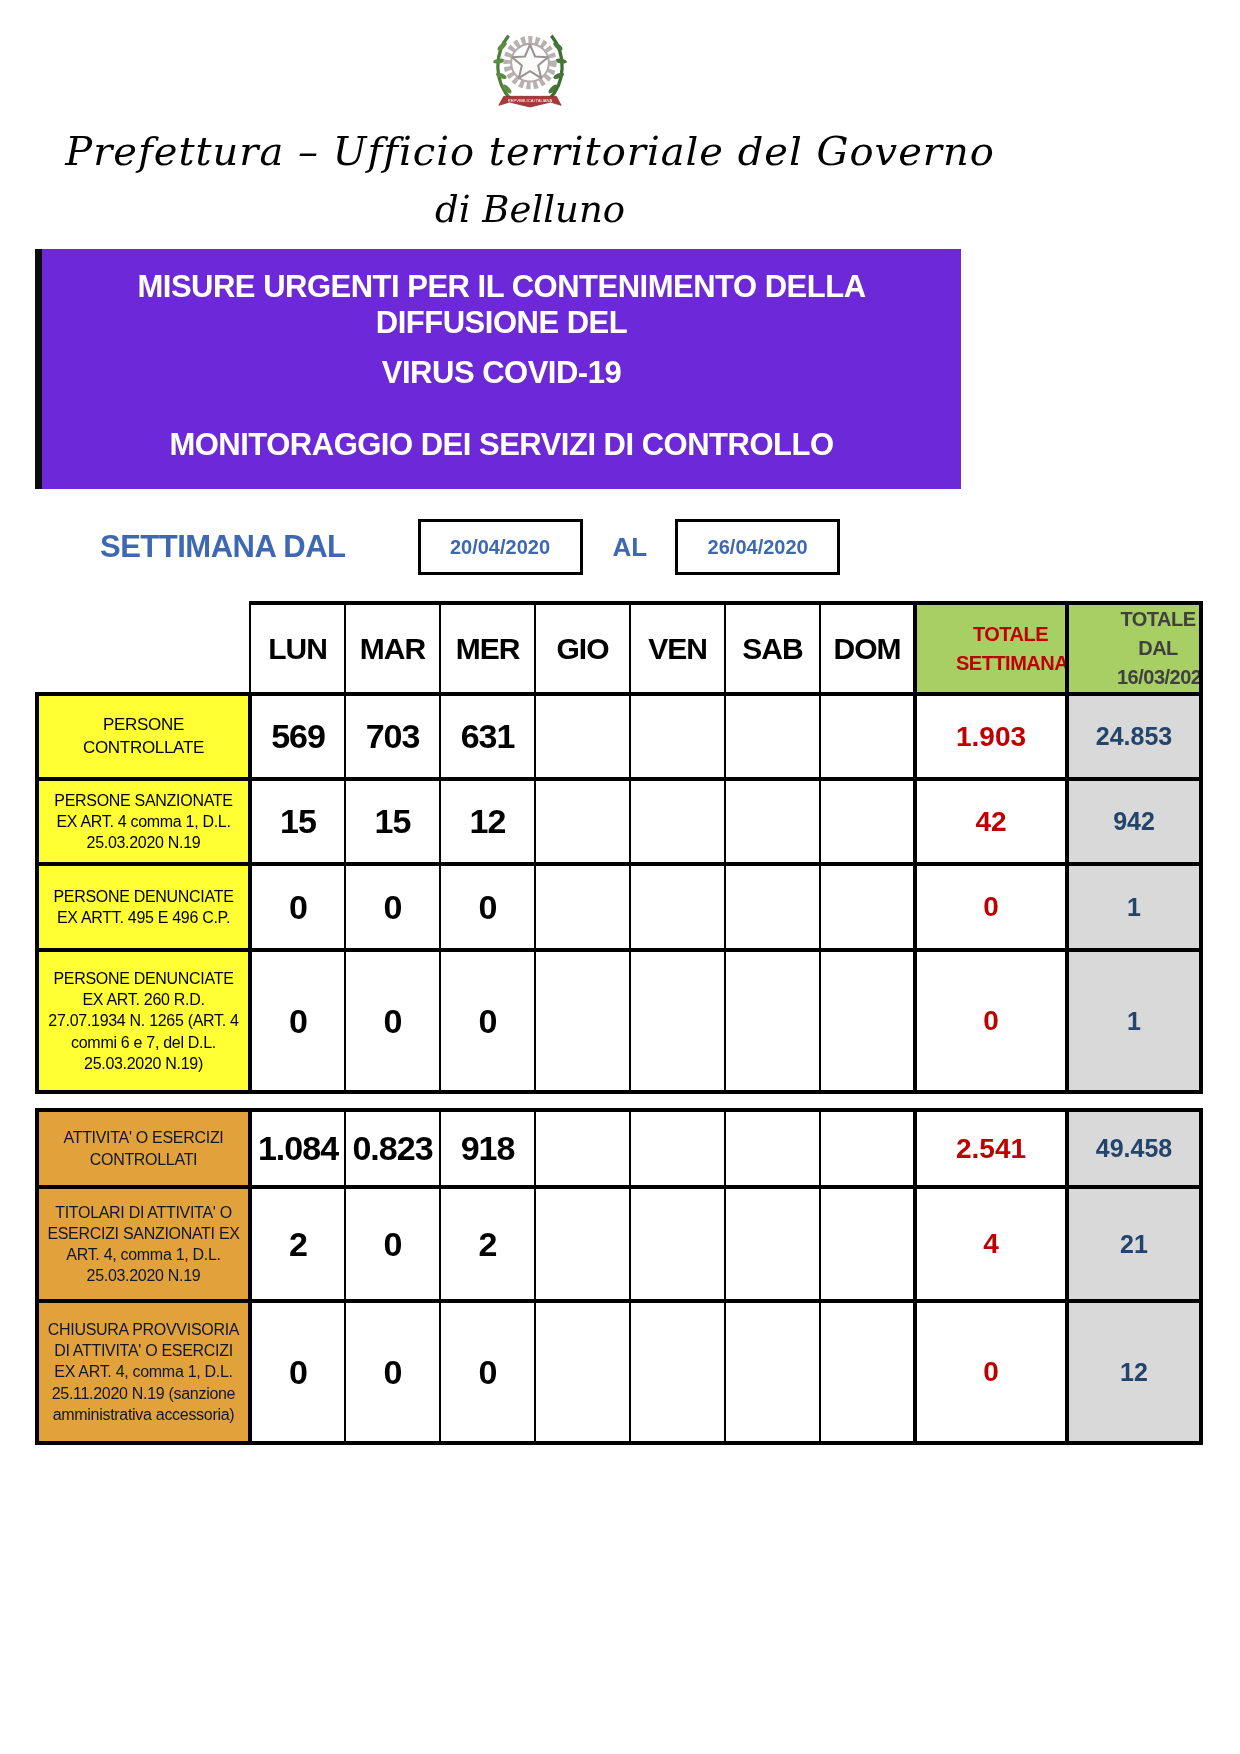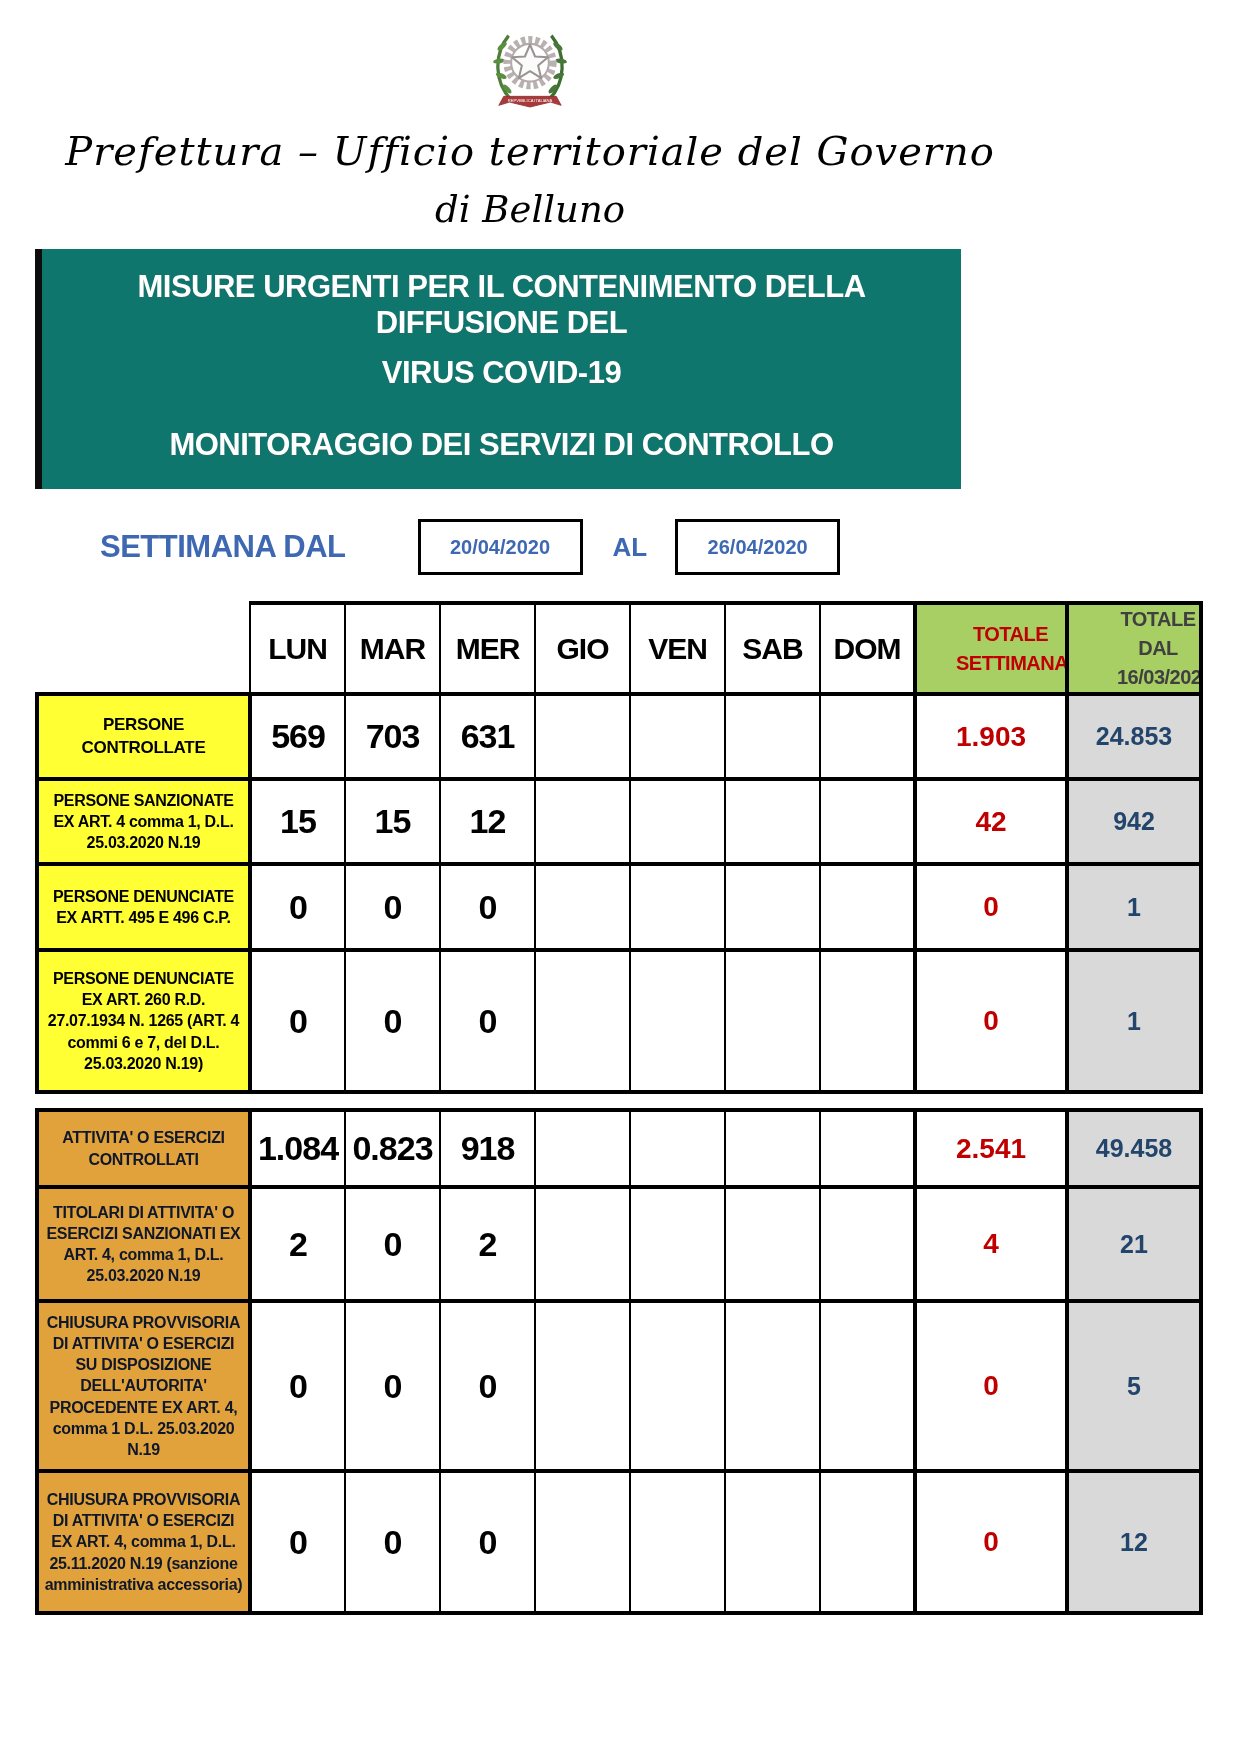--- a/index.html
+++ b/index.html
@@ -17,21 +17,21 @@
   .script-title {
     font-family:"DejaVu Serif", serif;
     font-style:italic; color:#000;
   }
   .script-line1 { font-size:40px; margin-top:12px; letter-spacing:1px; }
   .script-line2 { font-size:37px; margin-top:14px; }
 
   
   .banner {
     margin:18px 35px 0 35px;
-    background:#0f766e;
+    background:#6d28d9;
     border-left:7px solid #0d0d0d;
     color:#ffffff; text-align:center; font-weight:bold;
     font-size:31px; letter-spacing:-0.5px;
     padding:20px 8px 26px 8px;
     text-shadow:0 1px 1px rgba(90,90,90,.35);
   }
   .banner .b-line2 { margin-top:14px; }
   .banner .b-line3 { margin-top:36px; }
 
   
@@ -52,21 +52,21 @@
   td {
     border:2px solid #000;
     border-top-width:4px; border-bottom-width:4px;
     text-align:center; vertical-align:middle;
     overflow:hidden;
   }
   td.corner { border:none; background:#fff; }
   .t2 { margin-top:14px; }
 
   td.lbl { border-left-width:4px; border-right-width:4px;
-    font-weight:bold; font-size:16px; letter-spacing:-0.3px;
+    font-weight:normal; font-size:16px; letter-spacing:-0.3px;
     line-height:1.32; padding:3px 4px; }
   td.lbl-y { background:#ffff33; color:#000; }
   td.lbl-o { background:#e2a23b; color:#0f172a; }
 
   td.dayhdr { background:#fff; color:#000; font-weight:bold; font-size:30px; letter-spacing:-1px; }
   td.greenhdr { background:#a8cf63; font-weight:bold; font-size:20px;
     letter-spacing:-0.5px; line-height:1.45; border-left-width:4px; border-right-width:4px; }
   .red-t  { color:#c00000;padding-left:39px; }
   .navy-t { color:#404040;padding-left:48px; }
   .wspace { word-spacing:6px; }
@@ -246,32 +246,20 @@
         <td class="val">0</td>
         <td class="val">2</td>
         <td class="val"></td>
         <td class="val"></td>
         <td class="val"></td>
         <td class="val"></td>
         <td class="tot">4</td>
         <td class="since">21</td>
       </tr>
 
-      <tr style="height:170px">
-        <td class="lbl lbl-o">CHIUSURA PROVVISORIA DI ATTIVITA' O ESERCIZI SU DISPOSIZIONE DELL'AUTORITA' PROCEDENTE  EX ART. 4, comma 1 D.L. 25.03.2020 N.19</td>
-        <td class="val">0</td>
-        <td class="val">0</td>
-        <td class="val">0</td>
-        <td class="val"></td>
-        <td class="val"></td>
-        <td class="val"></td>
-        <td class="val"></td>
-        <td class="tot">0</td>
-        <td class="since">5</td>
-      </tr>
 
       <tr style="height:142px">
         <td class="lbl lbl-o">CHIUSURA PROVVISORIA DI ATTIVITA' O ESERCIZI   EX ART. 4, comma 1, D.L. 25.11.2020 N.19 (sanzione amministrativa accessoria)</td>
         <td class="val">0</td>
         <td class="val">0</td>
         <td class="val">0</td>
         <td class="val"></td>
         <td class="val"></td>
         <td class="val"></td>
         <td class="val"></td>

